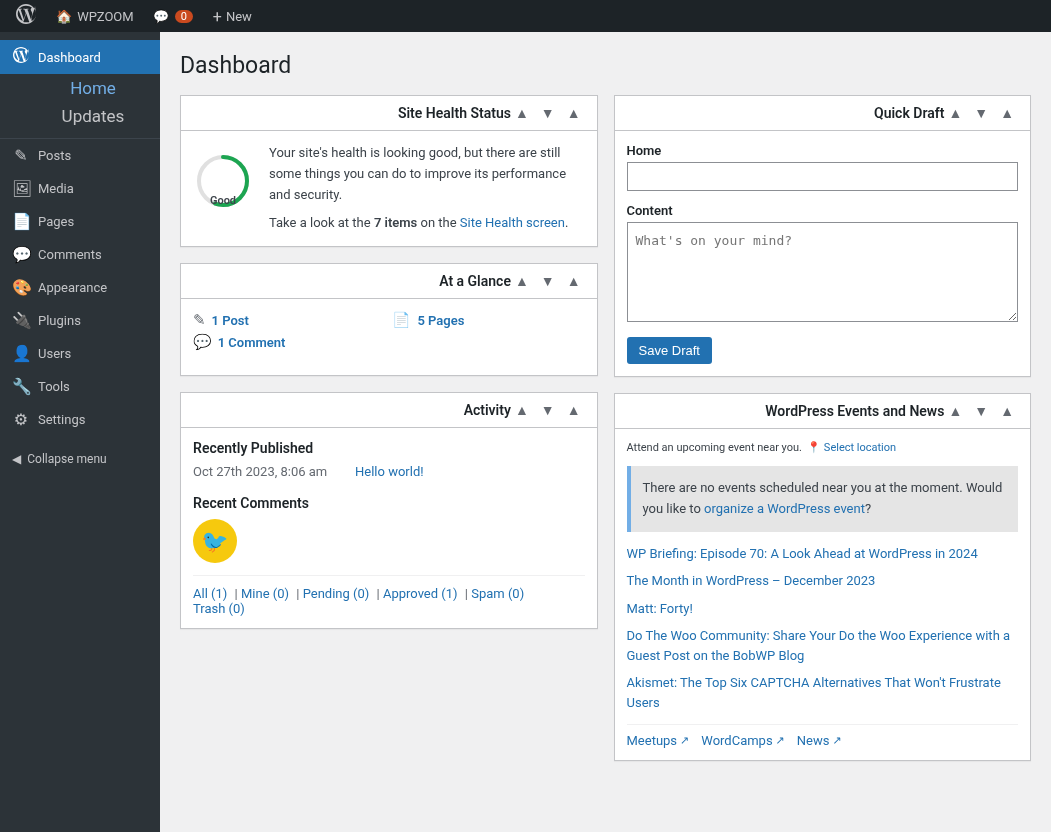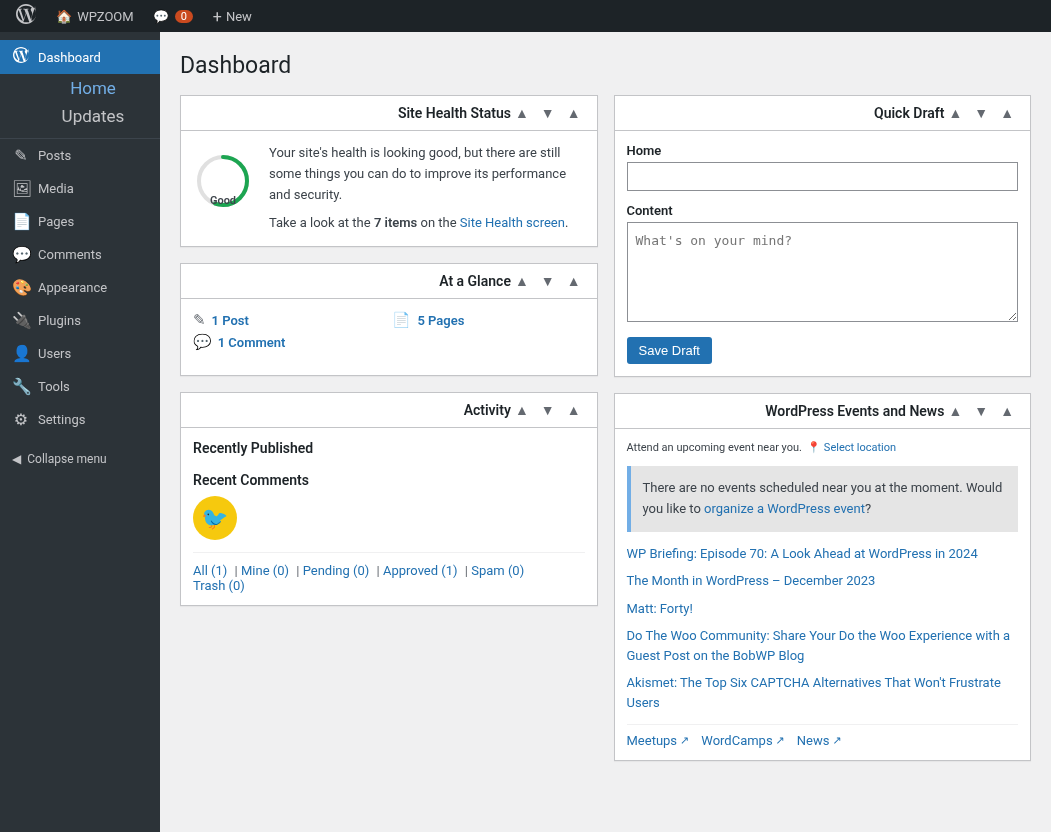--- a/index.html
+++ b/index.html
@@ -418,20 +418,24 @@
           <div class="widget-header">
             <span class="widget-title">Activity</span>
             <div class="widget-controls">
               <button class="widget-control-btn">▲</button>
               <button class="widget-control-btn">▼</button>
               <button class="widget-control-btn">▲</button>
             </div>
           </div>
           <div class="widget-body">
             <div class="activity-section-title">Recently Published</div>
+            <div class="activity-pub-item">
+              <span class="activity-date">Oct 27th 2023, 8:06 am</span>
+              <div class="activity-link"><a href="#">Hello world!</a></div>
+            </div>
 
             <div class="recent-comments-section">
               <div class="activity-section-title">Recent Comments</div>
               <div class="comment-item">
                 <div class="comment-avatar">
 
                   <svg width="40" height="40" viewBox="0 0 40 40">
                     <circle cx="20" cy="20" r="20" fill="#f6c90e"></circle>
                     <text x="20" y="28" text-anchor="middle" font-size="22">🐦</text>
                   </svg>

